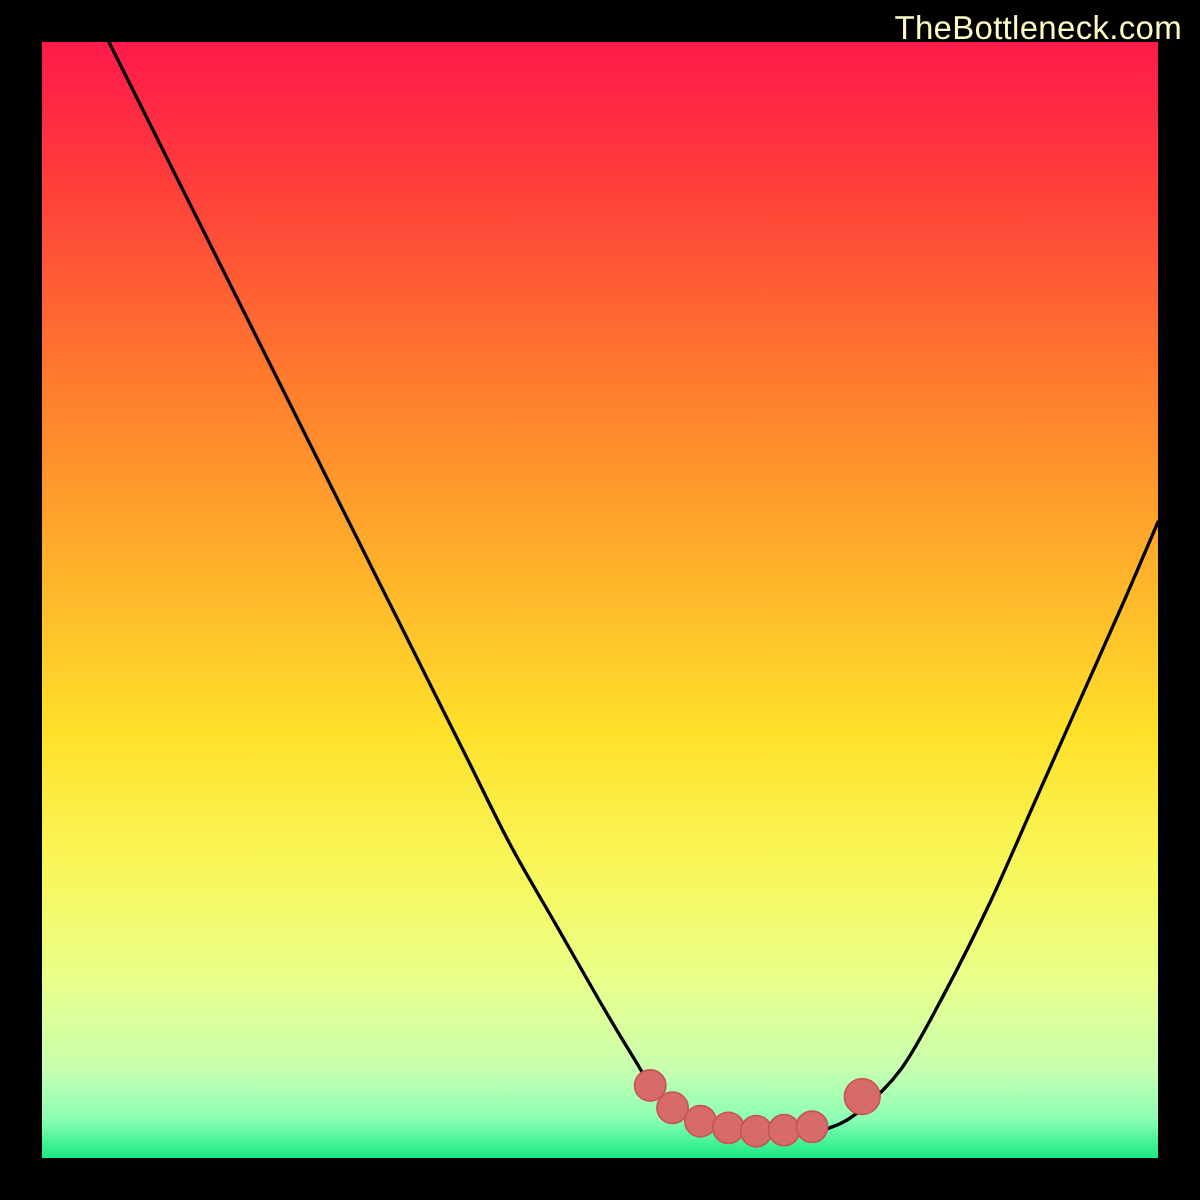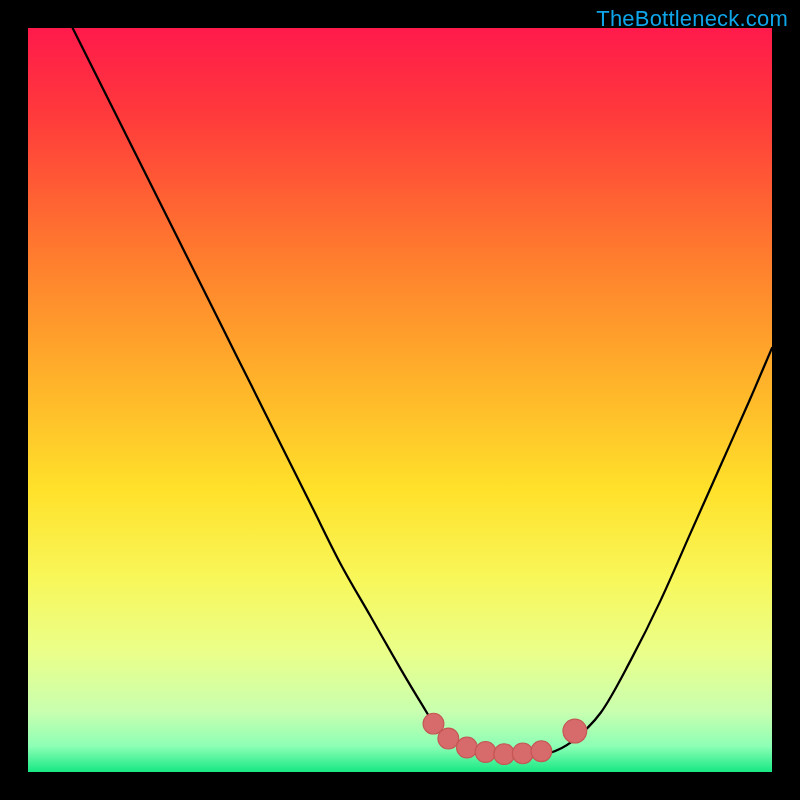--- a/index.html
+++ b/index.html
@@ -22,21 +22,21 @@
     left: 28px;
     top: 28px;
     width: 744px;
     height: 744px;
     overflow: hidden;
   }
   .watermark {
     position: absolute;
     top: 6px;
     right: 12px;
-    color: #0ea5e9;
+    color: #fef9c3;
     font-size: 22px;
     font-weight: 500;
     letter-spacing: 0.2px;
     user-select: none;
   }
   svg { display: block; }
 </style>
 </head>
 <body>
 

